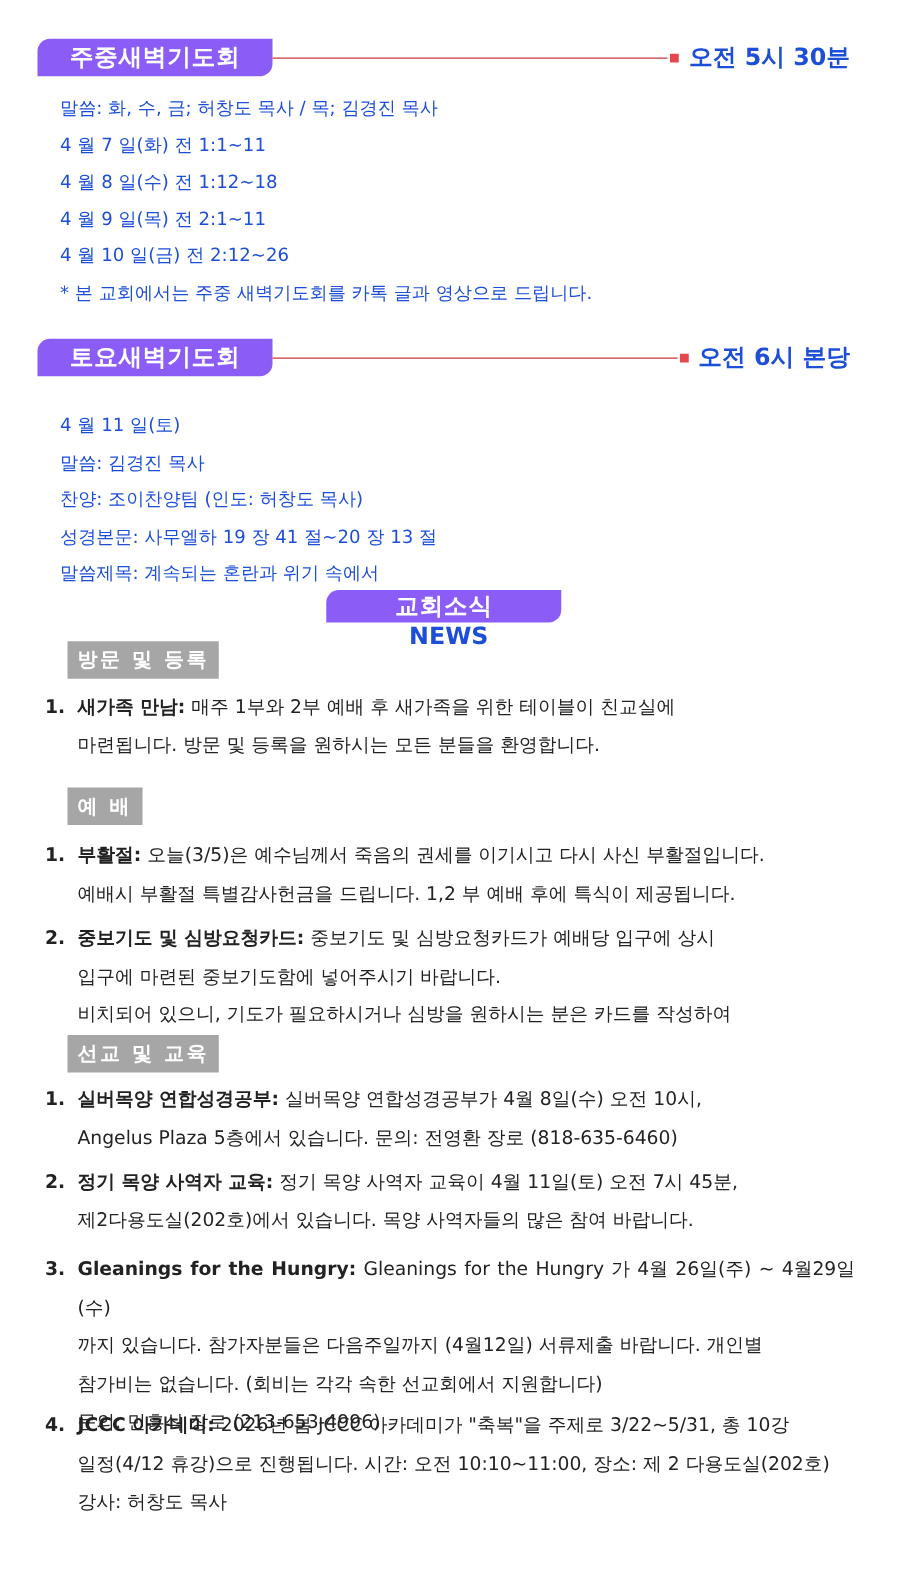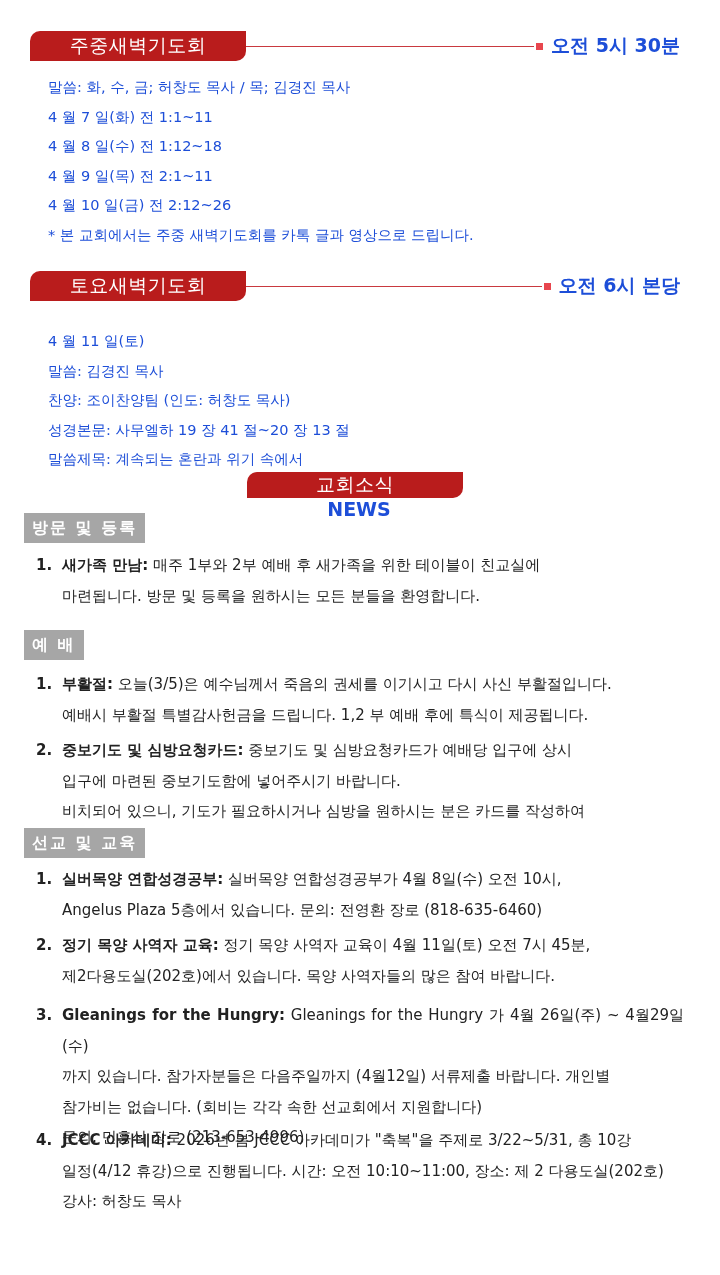--- a/index.html
+++ b/index.html
@@ -6,35 +6,35 @@
   body {
     width: 720px; height: 1275px; position: relative; overflow: hidden;
     font-family: "DejaVu Sans", "Liberation Sans", sans-serif;
     color: #222222;
   }
   .section-header {
     position: absolute; left: 30px; right: 40px; height: 32px;
     display: flex; align-items: center;
   }
   .tab {
-    height: 30px; width: 216px; background: #b91c1c;
+    height: 30px; width: 188px; background: #8b5cf6;
     border-radius: 10px 0 10px 0;
-    color: #ffffff; font-size: 19px; font-weight: normal;
+    color: #ffffff; font-size: 19px; font-weight: bold;
     display: flex; align-items: center; justify-content: center;
     letter-spacing: 0.5px;
   }
   .rule { flex: 1; height: 1px; background: #c9393f; margin: 0 2px 0 0; position: relative; top: 0; }
   .rule-dot { width: 7px; height: 7px; background: #e8464e; }
   .right-label {
     color: #1d4ed8; font-size: 19px; font-weight: bold; margin-left: 8px; white-space: nowrap;
   }
   .block { position: absolute; left: 48px; font-size: 14.5px; line-height: 29.5px; color: #1d4ed8; }
   .block div { white-space: nowrap; }
   .gray-tag {
-    position: absolute; left: 24px; background: #a6a6a6; color: #ffffff;
+    position: absolute; left: 54px; background: #a6a6a6; color: #ffffff;
     font-size: 16px; font-weight: bold; padding: 0 8px; height: 30px; line-height: 30px;
     letter-spacing: 2px;
   }
   .news-item { position: absolute; left: 36px; right: 36px; font-size: 15px; line-height: 30.5px; color: #222; }
   .news-item .row { display: flex; }
   .news-item .num { width: 26px; flex: none; font-weight: bold; }
   .news-item .body { flex: 1; text-align: justify; }
   .news-item .title { font-weight: bold; }
   .news-item .cont { padding-left: 26px; }
 </style>

